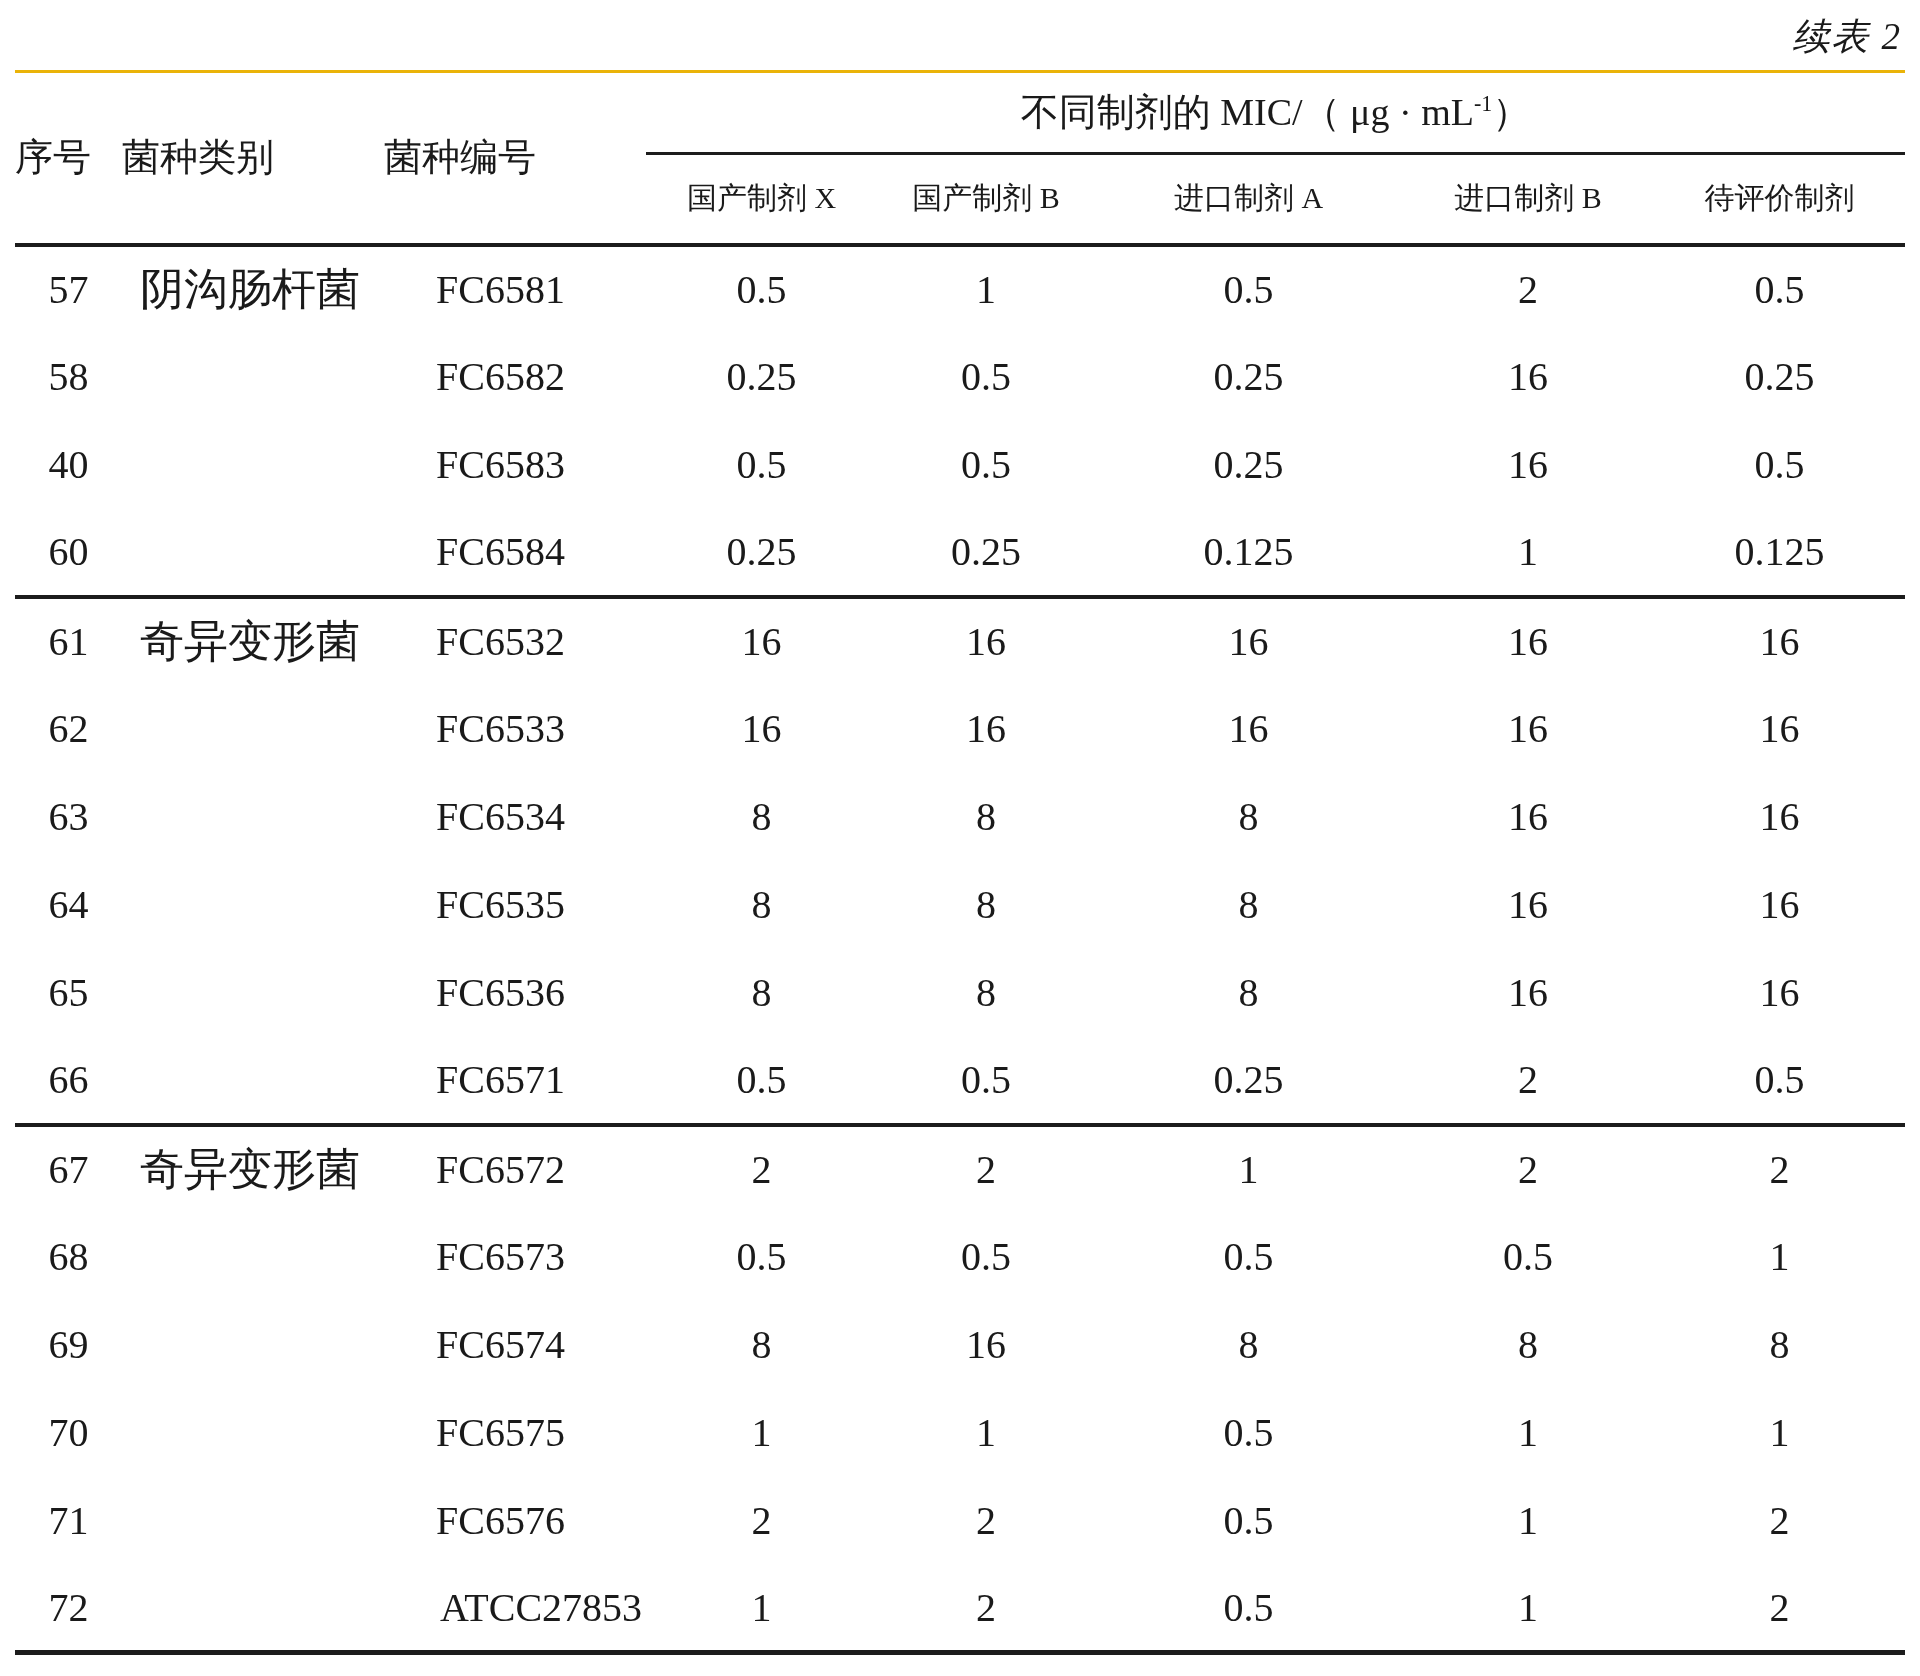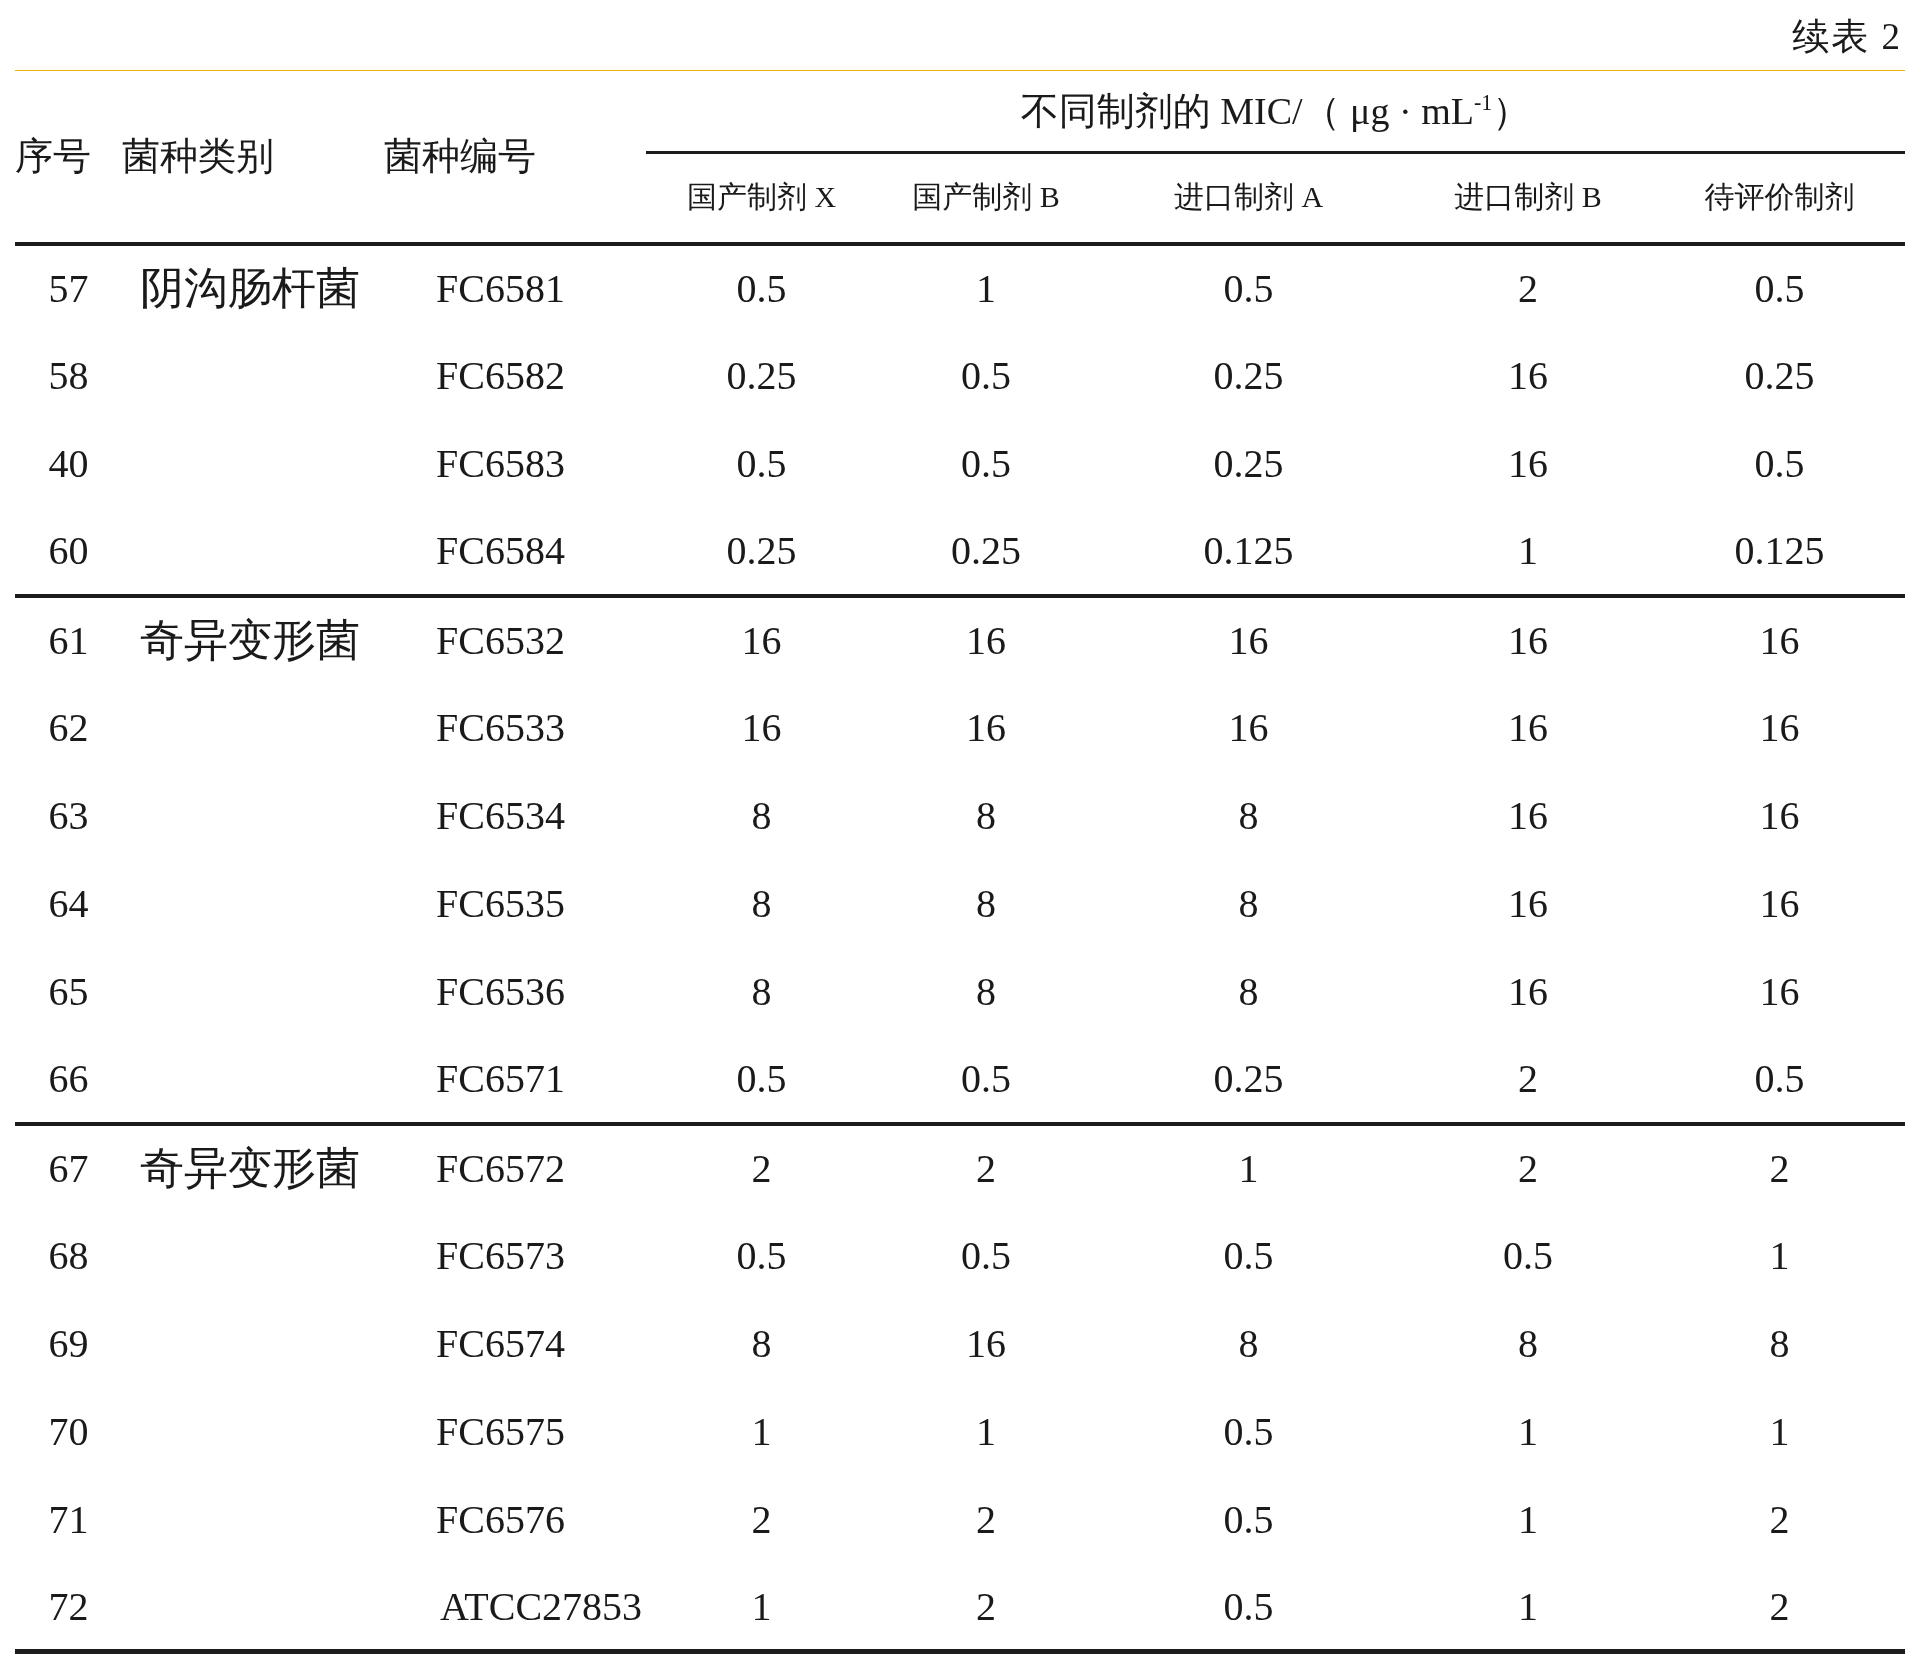--- a/index.html
+++ b/index.html
@@ -12,32 +12,33 @@
     overflow: hidden;
   }
   .page { width: 1920px; height: 1676px; }
 
   .continued-strip {
     height: 70px;
     text-align: right;
     padding: 12px 18px 0 0;
     font-size: 37px;
     letter-spacing: 2px;
+    font-style: italic;
   }
 
   table.mic-table {
     border-collapse: collapse;
     table-layout: fixed;
     width: 1890px;
     margin-left: 15px;
   }
   th, td { font-weight: normal; padding: 0; }
 
   
-  .hrow1 th { border-top: 1px solid #eab308; }
+  .hrow1 th { border-top: 3px solid #eab308; }
   th.h-label {
     font-size: 38px;
     text-align: left;
     vertical-align: middle;
     border-bottom: 4px solid #1c1c1c;
   }
   th.h-mic {
     height: 82px;
     font-size: 38px;
     text-align: center;

